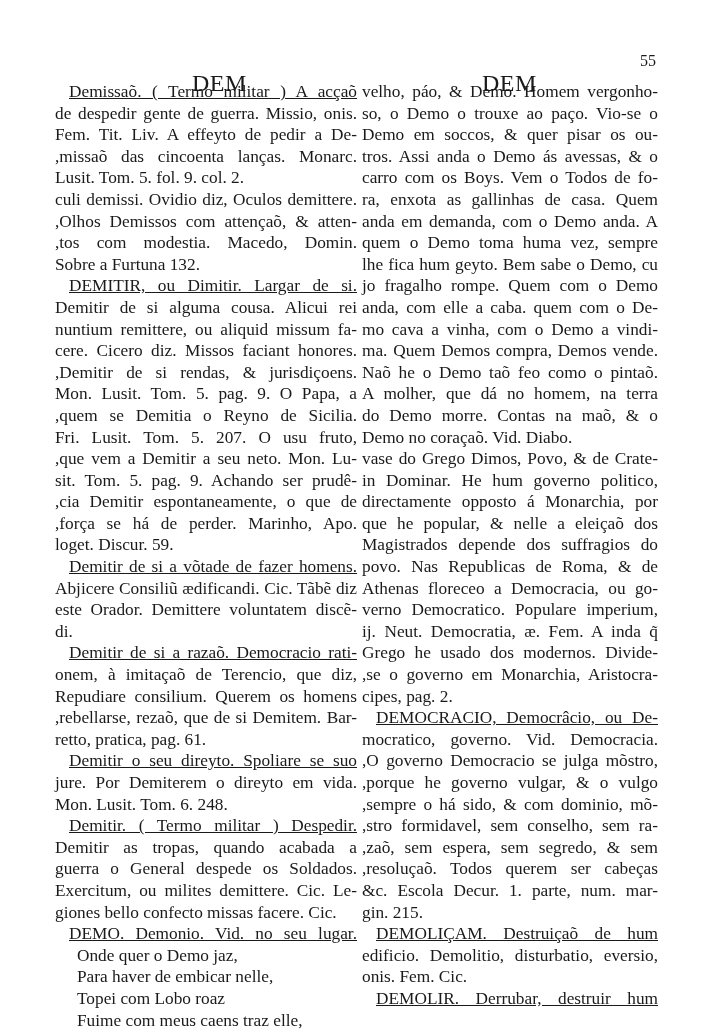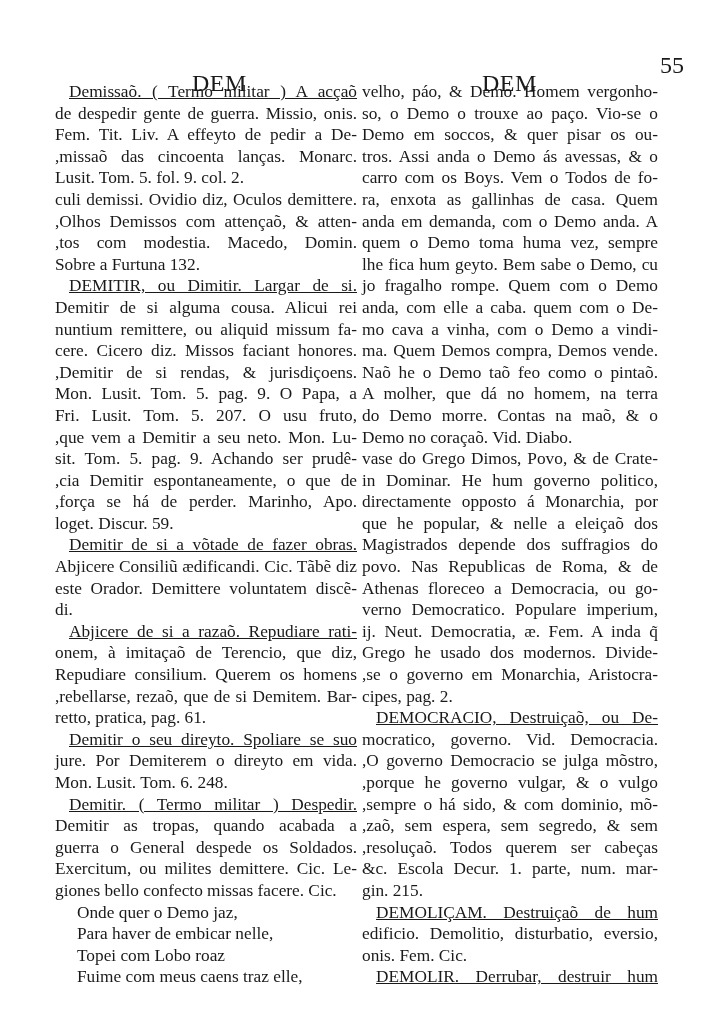--- a/index.html
+++ b/index.html
@@ -5,21 +5,21 @@
   html, body { margin: 0; padding: 0; }
   body {
     width: 709px; height: 1032px; background: #ffffff; position: relative; overflow: hidden;
     font-family: "Liberation Serif", "DejaVu Serif", serif; color: #1a1a1a;
   }
   .header {
     position: absolute; top: 50px; font-size: 24px; letter-spacing: 0.5px; margin-top: 20px;
   }
   #hdr-left { left: 192px; }
   #hdr-right { left: 482px; }
-  #page-num { position: absolute; top: 52px; left: 660px; font-size: 24px; }
+  #page-num { position: absolute; top: 52px; left: 640px; font-size: 16px; }
   .col {
     position: absolute; top: 81px; font-size: 17.3px; line-height: 21.6px;
   }
   #col-left { left: 55px; width: 302px; }
   #col-right { left: 362px; width: 296px; }
   .line { white-space: nowrap; display: block; text-align: justify; text-align-last: justify; }
   .line.last { text-align-last: left; }
   .line.indent { padding-left: 14px; text-decoration: underline; }
   .line.verse { padding-left: 22px; text-align-last: left; }
 </style>
@@ -40,43 +40,45 @@
       <span class="line">culi demissi. Ovidio diz, Oculos demittere.</span>
       <span class="line">,Olhos Demissos com attençaõ, &amp; atten-</span>
       <span class="line">,tos com modestia. Macedo, Domin.</span>
       <span class="line last">Sobre a Furtuna 132.</span>
       <span class="line indent">DEMITIR, ou Dimitir. Largar de si.</span>
       <span class="line">Demitir de si alguma cousa. Alicui rei</span>
       <span class="line">nuntium remittere, ou aliquid missum fa-</span>
       <span class="line">cere. Cicero diz. Missos faciant honores.</span>
       <span class="line">,Demitir de si rendas, &amp; jurisdiçoens.</span>
       <span class="line">Mon. Lusit. Tom. 5. pag. 9. O Papa, a</span>
+      <span class="line">,quem se Demitia o Reyno de Sicilia.</span>
       <span class="line">Fri. Lusit. Tom. 5. 207. O usu fruto,</span>
       <span class="line">,que vem a Demitir a seu neto. Mon. Lu-</span>
       <span class="line">sit. Tom. 5. pag. 9. Achando ser prudê-</span>
       <span class="line">,cia Demitir espontaneamente, o que de</span>
       <span class="line">,força se há de perder. Marinho, Apo.</span>
       <span class="line last">loget. Discur. 59.</span>
-      <span class="line indent">Demitir de si a võtade de fazer obras.</span>
+      <span class="line indent">Demitir de si a võtade de fazer homens.</span>
       <span class="line">Abjicere Consiliũ ædificandi. Cic. Tãbẽ diz</span>
       <span class="line">este Orador. Demittere voluntatem discẽ-</span>
       <span class="line last">di.</span>
-      <span class="line indent">Abjicere de si a razaõ. Repudiare rati-</span>
+      <span class="line indent">Demitir de si a razaõ. Democracio rati-</span>
       <span class="line">onem, à imitaçaõ de Terencio, que diz,</span>
       <span class="line">Repudiare consilium. Querem os homens</span>
       <span class="line">,rebellarse, rezaõ, que de si Demitem. Bar-</span>
       <span class="line last">retto, pratica, pag. 61.</span>
       <span class="line indent">Demitir o seu direyto. Spoliare se suo</span>
       <span class="line">jure. Por Demiterem o direyto em vida.</span>
       <span class="line last">Mon. Lusit. Tom. 6. 248.</span>
       <span class="line indent">Demitir. ( Termo militar ) Despedir.</span>
       <span class="line">Demitir as tropas, quando acabada a</span>
       <span class="line">guerra o General despede os Soldados.</span>
       <span class="line">Exercitum, ou milites demittere. Cic. Le-</span>
       <span class="line last">giones bello confecto missas facere. Cic.</span>
+      <span class="line indent">DEMO. Demonio. Vid. no seu lugar.</span>
       <span class="line verse">Onde quer o Demo jaz,</span>
       <span class="line verse">Para haver de embicar nelle,</span>
       <span class="line verse">Topei com Lobo roaz</span>
       <span class="line verse">Fuime com meus caens traz elle,</span>
     </div>
   <div class="col" id="col-right">
       <span class="line">velho, páo, &amp; Demo. Homem vergonho-</span>
       <span class="line">so, o Demo o trouxe ao paço. Vio-se o</span>
       <span class="line">Demo em soccos, &amp; quer pisar os ou-</span>
       <span class="line">tros. Assi anda o Demo ás avessas, &amp; o</span>
@@ -98,25 +100,26 @@
       <span class="line">directamente opposto á Monarchia, por</span>
       <span class="line">que he popular, &amp; nelle a eleiçaõ dos</span>
       <span class="line">Magistrados depende dos suffragios do</span>
       <span class="line">povo. Nas Republicas de Roma, &amp; de</span>
       <span class="line">Athenas floreceo a Democracia, ou go-</span>
       <span class="line">verno Democratico. Populare imperium,</span>
       <span class="line">ij. Neut. Democratia, æ. Fem. A inda q̃</span>
       <span class="line">Grego he usado dos modernos. Divide-</span>
       <span class="line">,se o governo em Monarchia, Aristocra-</span>
       <span class="line last">cipes, pag. 2.</span>
-      <span class="line indent">DEMOCRACIO, Destruiçaõ, ou De-</span>
+      <span class="line indent">DEMOCRACIO, Democrâcio, ou De-</span>
       <span class="line">mocratico, governo. Vid. Democracia.</span>
       <span class="line">,O governo Democracio se julga mõstro,</span>
       <span class="line">,porque he governo vulgar, &amp; o vulgo</span>
       <span class="line">,sempre o há sido, &amp; com dominio, mõ-</span>
+      <span class="line">,stro formidavel, sem conselho, sem ra-</span>
       <span class="line">,zaõ, sem espera, sem segredo, &amp; sem</span>
       <span class="line">,resoluçaõ. Todos querem ser cabeças</span>
       <span class="line">&amp;c. Escola Decur. 1. parte, num. mar-</span>
       <span class="line last">gin. 215.</span>
       <span class="line indent">DEMOLIÇAM. Destruiçaõ de hum</span>
       <span class="line">edificio. Demolitio, disturbatio, eversio,</span>
       <span class="line last">onis. Fem. Cic.</span>
       <span class="line indent">DEMOLIR. Derrubar, destruir hum</span>
     </div>
 </div>

